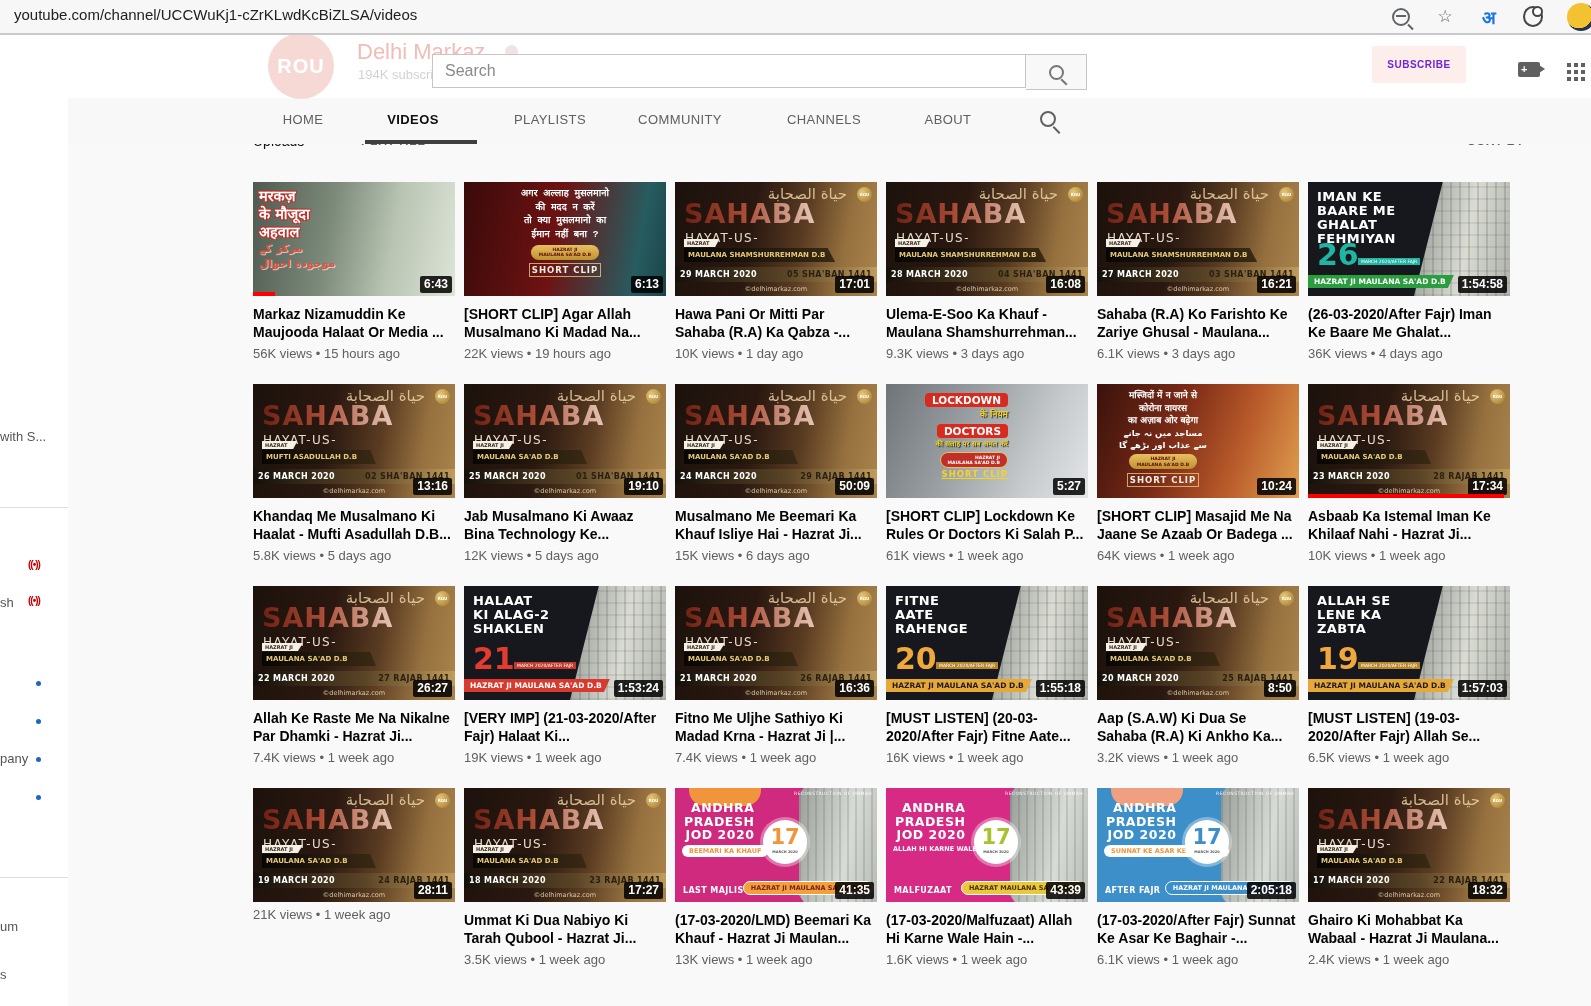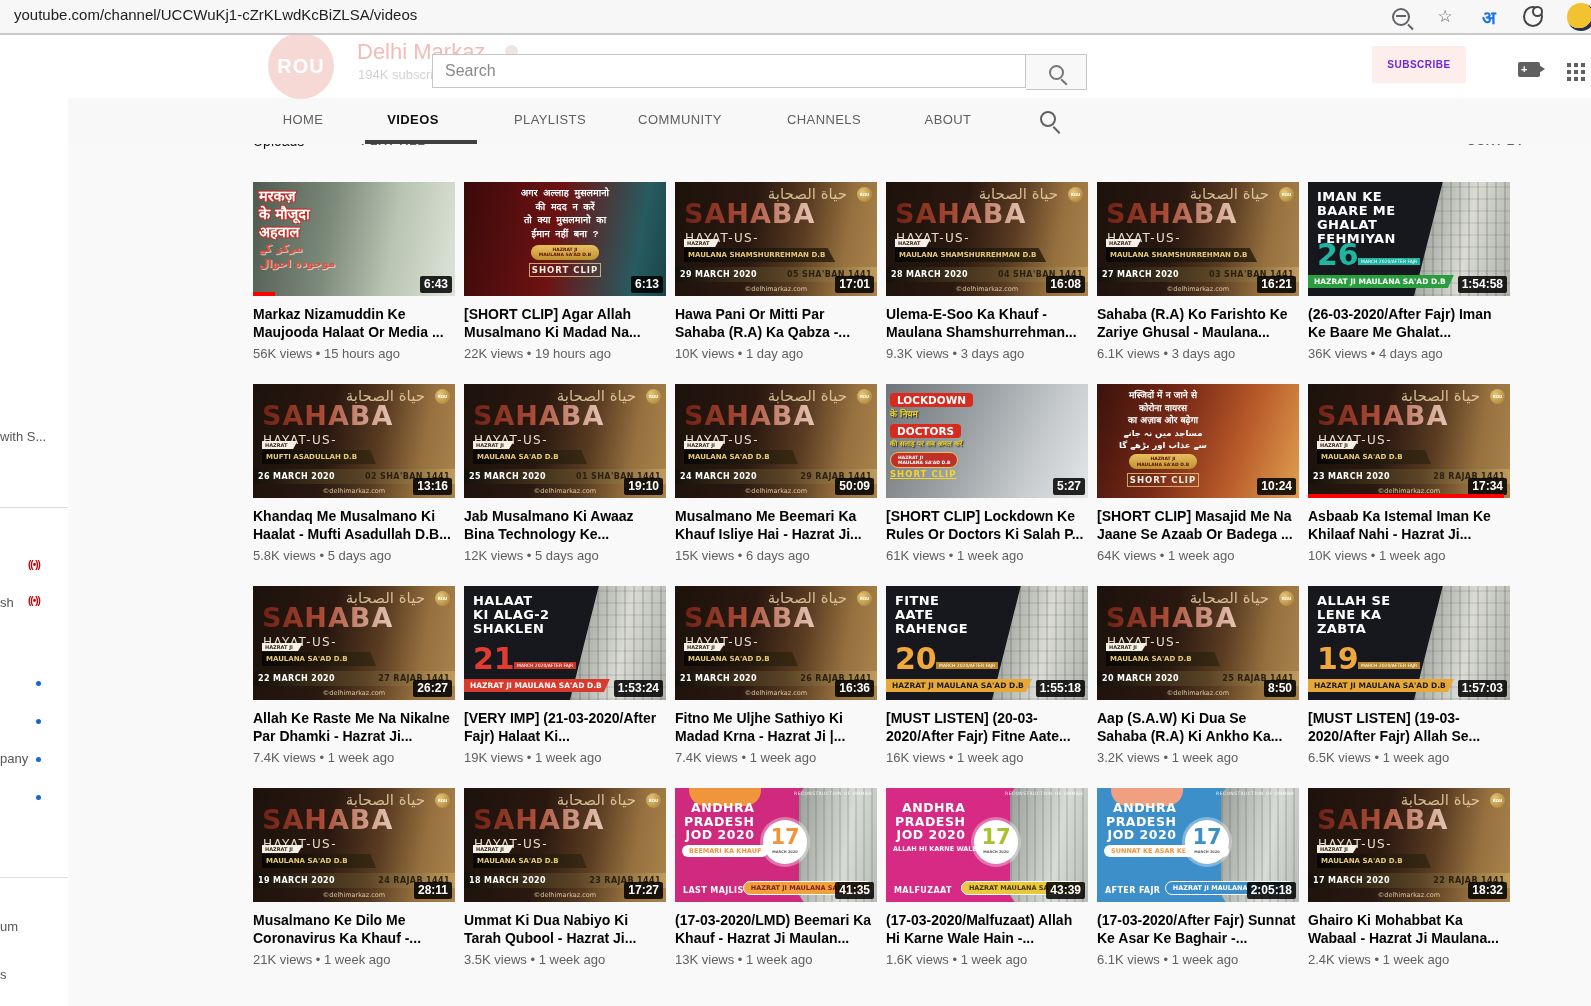--- a/index.html
+++ b/index.html
@@ -120,21 +120,21 @@
   
   .t-clipred{background:linear-gradient(100deg,#3a0a0a 0%,#6e1212 45%,#275c60 84%,#1a4448 100%);}
   .tc-wrap{position:absolute;inset:5px;text-align:center;}
   .tc-line{color:#fff;font-weight:bold;font-size:9.5px;line-height:13.5px;font-family:Liberation Mono, monospace;}
   .t-oval{display:inline-block;background:linear-gradient(#e8c060,#c09030);border-radius:8px;
     color:#5a1208;font-size:4.5px;font-weight:bold;line-height:5.5px;padding:2px 8px;margin-top:3px;}
   .t-clip{display:block;margin:3px auto 0;width:70px;color:#f5efe0;font-size:8.5px;font-weight:bold;
     letter-spacing:1px;border:1px solid rgba(230,200,130,.8);padding:1px 0;}
   
   .t-lockdown{background:linear-gradient(115deg,#6e7478 0%,#9aa0a4 40%,#c6cacc 72%,#e4e6e8 100%);}
-  .tl-wrap{position:absolute;top:5px;left:4px;width:118px;text-align:left;}
+  .tl-wrap{position:absolute;top:5px;left:4px;width:118px;text-align:right;}
   .tl-pill{display:inline-block;background:#d82a1e;color:#fff;font-weight:bold;font-size:10.5px;
     border-radius:4px;padding:1px 7px;margin:1px 0;}
   .tl-yel{color:#f0d428;font-weight:bold;font-size:9px;line-height:12px;text-shadow:1px 1px 1px #222;}
   .tl-yel2{color:#f0d428;font-weight:bold;font-size:7px;line-height:10px;text-shadow:1px 1px 1px #222;}
   .tl-oval{display:inline-block;background:#c03028;border:1px solid #e8c060;border-radius:8px;
     color:#fff;font-size:4.5px;font-weight:bold;line-height:5.5px;padding:1.5px 7px;margin-top:2px;}
   .tl-clip{display:block;margin-top:1px;color:#f5d428;font-size:8.5px;font-weight:bold;letter-spacing:1px;text-decoration:underline;}
   
   .t-masjid{background:linear-gradient(110deg,#3a120c 0%,#7a2a16 38%,#b85a2a 68%,#e0a050 100%);}
   .tj-wrap{position:absolute;top:5px;left:5px;width:122px;text-align:center;}
@@ -517,21 +517,20 @@
               <span class="ts-badge">ROU</span>
               <span class="ts-lbl">HAZRAT JI</span>
               <span class="ts-name">MAULANA SA'AD D.B</span>
               <span class="ts-bar">
                 <span class="ts-date">19 MARCH 2020</span>
                 <span class="ts-hijri">24 RAJAB 1441</span>
               </span>
               <span class="ts-site">©delhimarkaz.com</span>
               <span class="dur">28:11</span>
             </div>
-            <div class="vtitle">Musalmano Ke Dilo Me Coronavirus Ka Khauf -...</div>
             <div class="vmeta"><span>21K views</span> • <span>1 week ago</span></div>
           </div>
           <div class="card">
             <div class="thumb t-sahaba">
               <span class="ts-hayat">HAYAT-US-</span>
               <span class="ts-big">SAHABA</span>
               <span class="ts-callig">حياة الصحابة</span>
               <span class="ts-badge">ROU</span>
               <span class="ts-lbl">HAZRAT JI</span>
               <span class="ts-name">MAULANA SA'AD D.B</span>

